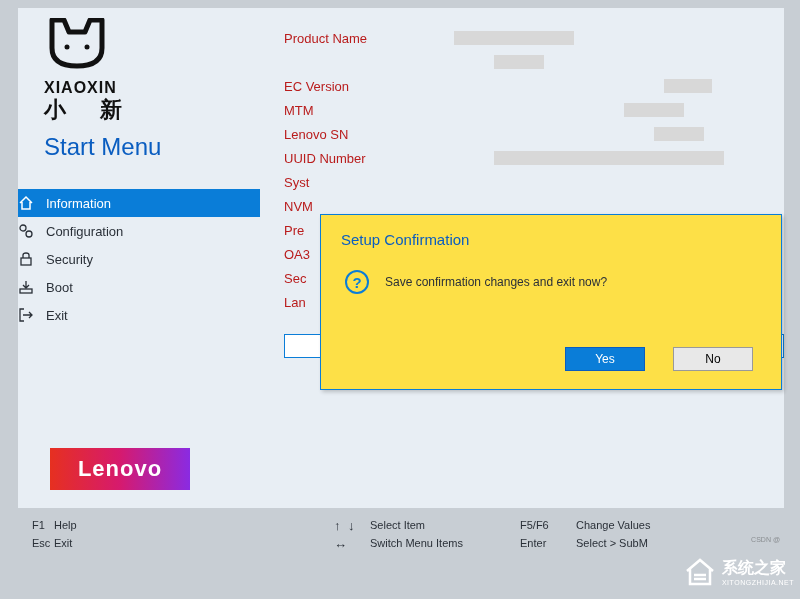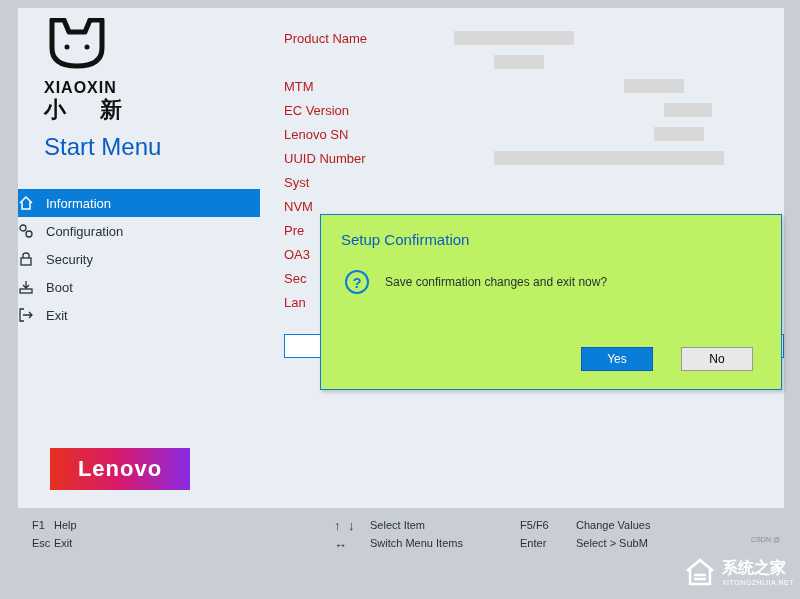--- a/index.html
+++ b/index.html
@@ -107,21 +107,21 @@
       display: flex;
       align-items: center;
       justify-content: flex-end;
       padding-right: 8px;
     }
     .chev-down { color: #0a7dd8; font-size: 14px; }
     .dialog {
       position: absolute;
       left: 302px; top: 206px;
       width: 462px; height: 176px;
-      background: #bef264;
+      background: #fde047;
       border: 1px solid #0a7dd8;
       box-shadow: 2px 2px 4px rgba(0,0,0,0.2);
       z-index: 10;
     }
     .dialog-title {
       color: #0a5dc0;
       font-size: 15px;
       padding: 16px 0 0 20px;
     }
     .dialog-body {
@@ -145,21 +145,21 @@
       color: #2a3038;
       font-size: 12px;
     }
     .dialog-buttons {
       position: absolute;
       bottom: 18px; right: 28px;
       display: flex;
       gap: 28px;
     }
     .dlg-btn {
-      width: 72px; height: 24px;
+      width: 80px; height: 24px;
       border: 1px solid #999;
       background: #e8e8e8;
       font-size: 12px;
       display: flex;
       align-items: center;
       justify-content: center;
       cursor: pointer;
       margin-top: 14px;
     }
     .dlg-btn.primary {
@@ -261,26 +261,26 @@
 
   <div class="content">
     <div class="field-row">
         <div class="field-label">Product Name</div>
         <div class="field-value" style="width:120px"></div>
       </div>
     <div class="field-row">
         <div class="field-value" style="width:50px;margin-left:210px"></div>
       </div>
     <div class="field-row">
+        <div class="field-label">EC Version</div>
+        <div class="field-value" style="width:48px;margin-left:210px"></div>
+      </div>
+    <div class="field-row">
         <div class="field-label">MTM</div>
         <div class="field-value" style="width:60px;margin-left:170px"></div>
-      </div>
-    <div class="field-row">
-        <div class="field-label">EC Version</div>
-        <div class="field-value" style="width:48px;margin-left:210px"></div>
       </div>
     <div class="field-row">
         <div class="field-label">Lenovo SN</div>
         <div class="field-value" style="width:50px;margin-left:200px"></div>
       </div>
     <div class="field-row">
         <div class="field-label">UUID Number</div>
         <div class="field-value" style="width:230px;margin-left:40px"></div>
       </div>
     <div class="field-row">

